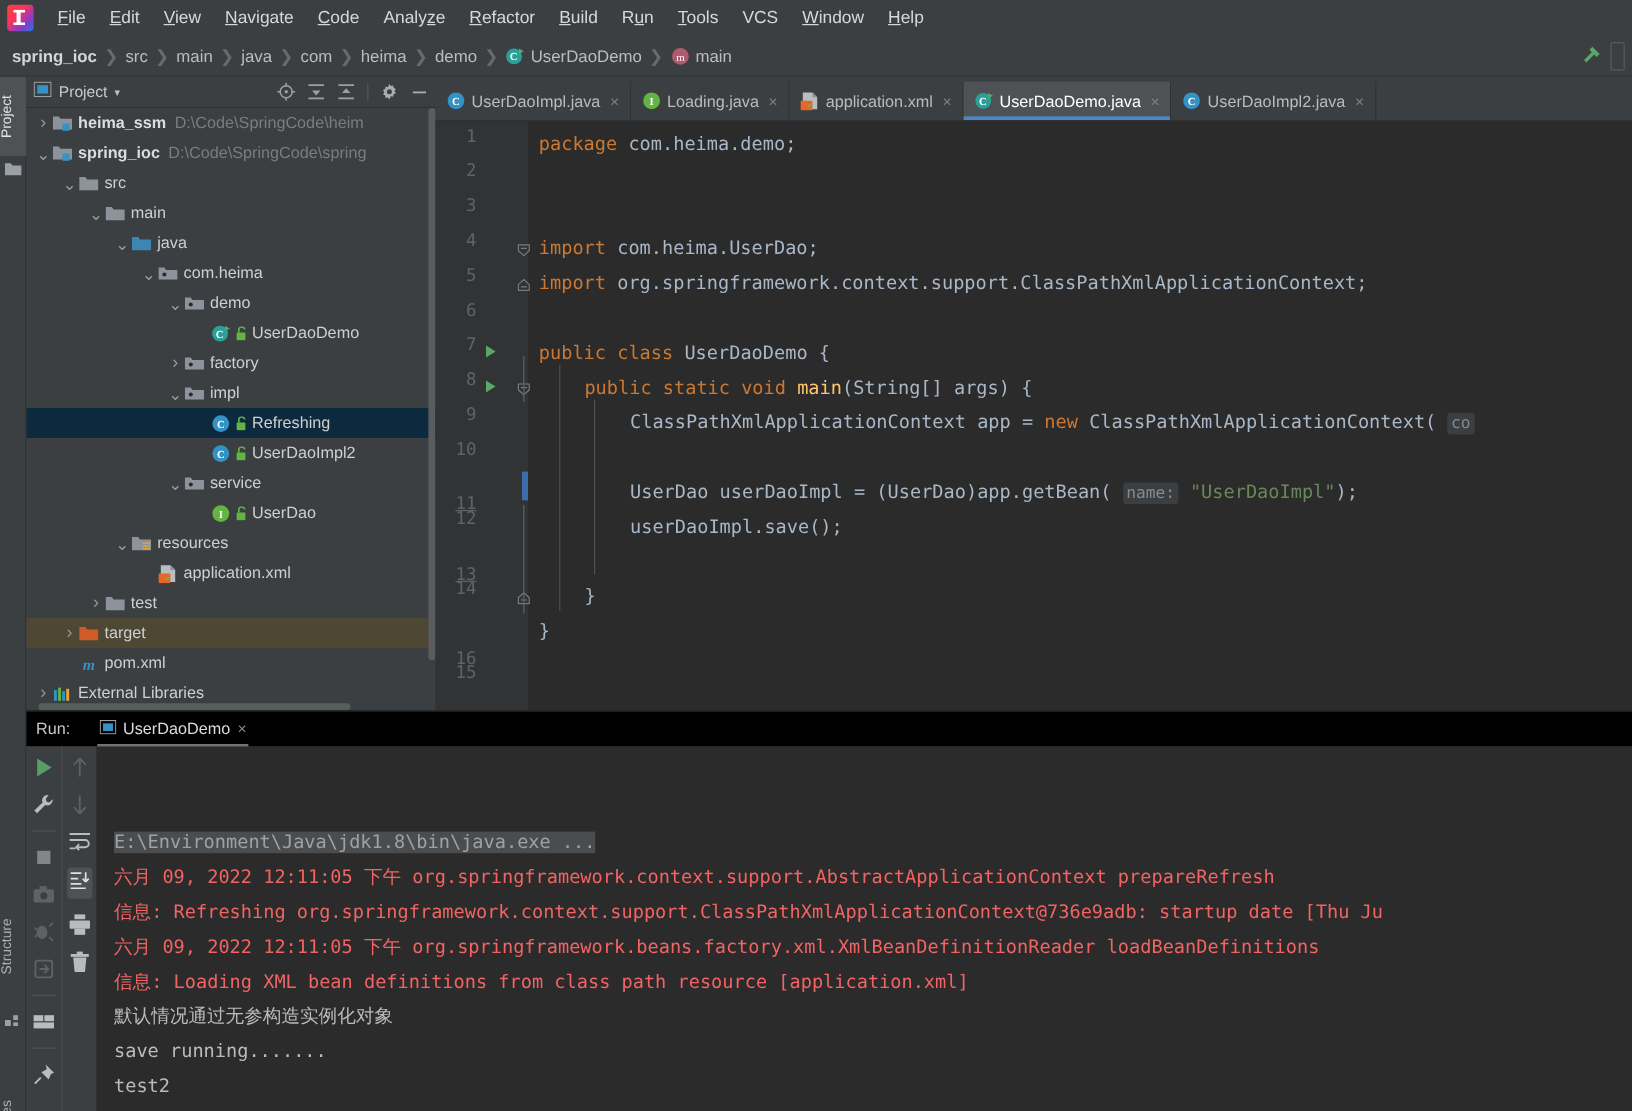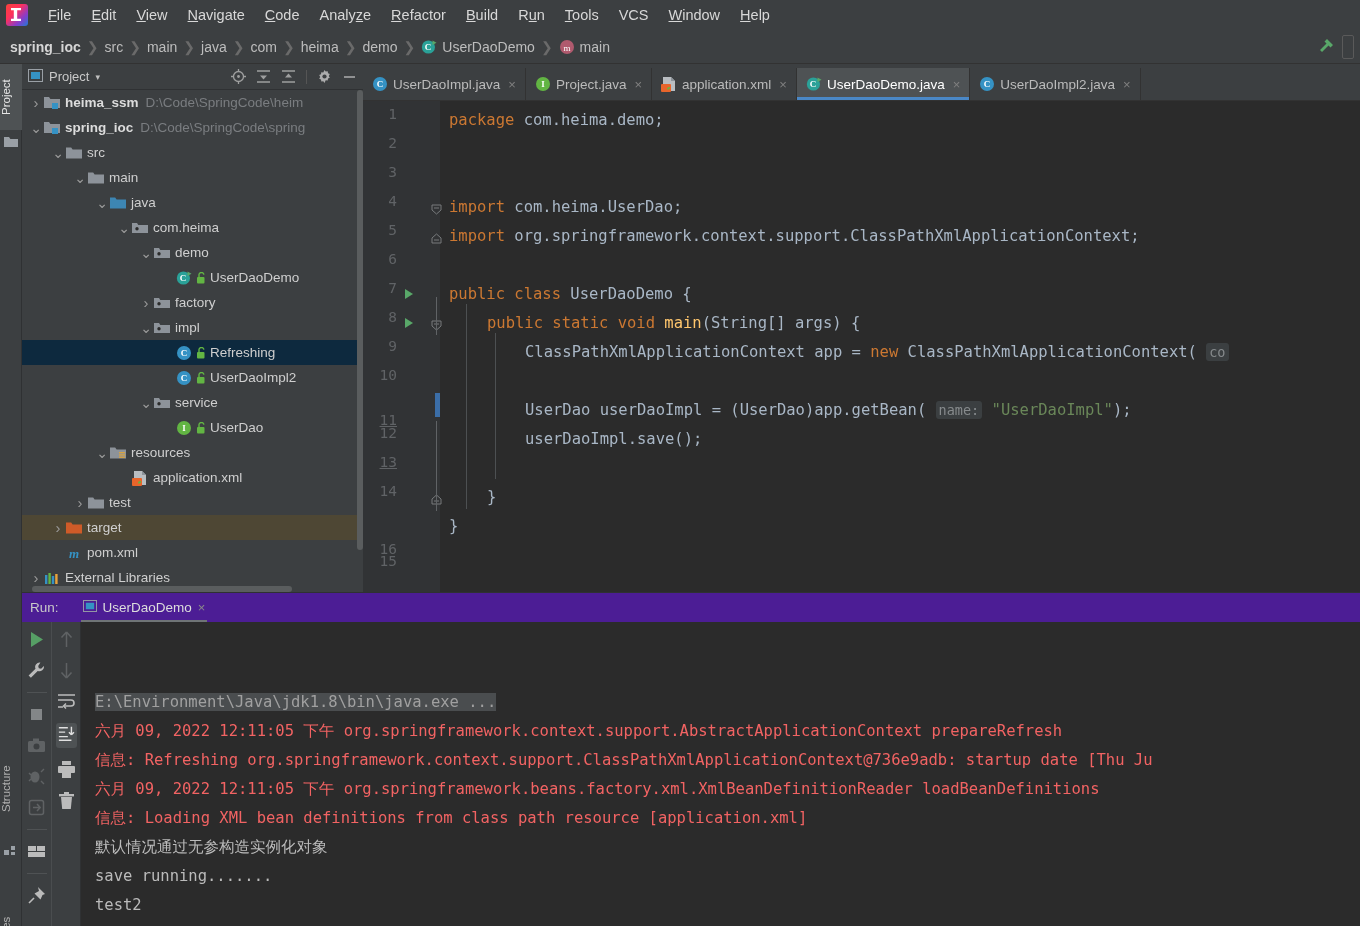--- a/index.html
+++ b/index.html
@@ -170,21 +170,21 @@
   .fn { color: #ffc66d; }      
   .hint {
     color: #868a8c; background: #3b3f41; border-radius: 3px; padding: 1px 3px;
     font-size: 13.5px;
   }
   .editor-fold-v { position: absolute; background: #4d5052; width: 1px; }
 
   
   .runheader {
     position: absolute; left: 22px; top: 592px; width: 1338px; height: 30px;
-    background: #4c1d95; display: flex; align-items: center; padding-left: 8px;
+    background: #000000; display: flex; align-items: center; padding-left: 8px;
     border-top: 1px solid #2f3133;
   }
   .run-label { font-size: 13.5px; color: #c9c9c9; margin-right: 18px; }
   .runtab {
     display: flex; align-items: center; gap: 6px; font-size: 13.5px; color: #dcdcdc;
     padding: 3px 6px 4px 6px; position: relative;
   }
   .runtab::after {
     content: ""; position: absolute; left: 4px; right: 4px; bottom: -4px; height: 3px;
     background: #6f7476;
@@ -559,21 +559,21 @@
               <text x="8" y="11.4" font-size="9" font-family="serif" font-weight="bold" fill="#fff" text-anchor="middle">C</text>
             </svg></span>
           <span>UserDaoImpl.java</span>
           <span class="x">×</span>
         </div>
         <div class="tab">
           <span class="ic" style="margin-right: 0px;"><svg width="16" height="16" viewBox="0 0 16 16">
               <circle cx="8" cy="8" r="7" fill="#62b543"></circle>
               <text x="8" y="11.4" font-size="9" font-family="serif" font-weight="bold" fill="#fff" text-anchor="middle">I</text>
             </svg></span>
-          <span>Project.java</span>
+          <span>Loading.java</span>
           <span class="x">×</span>
         </div>
         <div class="tab">
           <span class="ic" style="margin-right: 0px;"><svg width="16" height="16" viewBox="0 0 16 16">
               <path d="M2 1h8l4 4v10H2z" fill="#b9bdc1"></path>
               <path d="M10 1l4 4h-4z" fill="#8d939a"></path>
               <rect x="0" y="8" width="10" height="8" rx="1" fill="#e8652b"></rect>
               <path d="M6.8 11.5c1.2-.8 2.3-.6 2.3-.6s.1 1.6-1 2.3c-1 .7-2 .2-2 .2s-.3-1.2.7-1.9z" fill="#6db33f"></path>
             </svg></span>
           <span>application.xml</span>
@@ -607,21 +607,21 @@
           <div class="gutter-line" style="top: 63px;">3</div>
           <div class="gutter-line" style="top: 92px;">4</div>
           <div class="gutter-line" style="top: 121px;">5</div>
           <div class="gutter-line" style="top: 150px;">6</div>
           <div class="gutter-line" style="top: 179px;">7</div>
           <div class="gutter-line" style="top: 208px;">8</div>
           <div class="gutter-line" style="top: 237px;">9</div>
           <div class="gutter-line" style="top: 266px;">10</div>
           <div class="gutter-line" style="top: 311px; text-decoration: underline;">11</div>
           <div class="gutter-line" style="top: 324px;">12</div>
-          <div class="gutter-line" style="top: 353px; text-decoration: underline;">13</div>
+          <div class="gutter-line" style="top: 370px; text-decoration: underline;">13</div>
           <div class="gutter-line" style="top: 382px;">14</div>
           <div class="gutter-line" style="top: 411px; margin-top: 41px;">15</div>
           <div class="gutter-line" style="top: 440px;">16</div>
           <div class="run-marker" style="top: 185px;"><svg width="12" height="12" viewBox="0 0 12 12">
               <path d="M2 1l8 5-8 5z" fill="#59a869"></path>
             </svg></div>
           <div class="run-marker" style="top: 214px;"><svg width="12" height="12" viewBox="0 0 12 12">
               <path d="M2 1l8 5-8 5z" fill="#59a869"></path>
             </svg></div>
           <div class="fold" style="top: 100px;"><svg width="11" height="11" viewBox="0 0 11 11">

